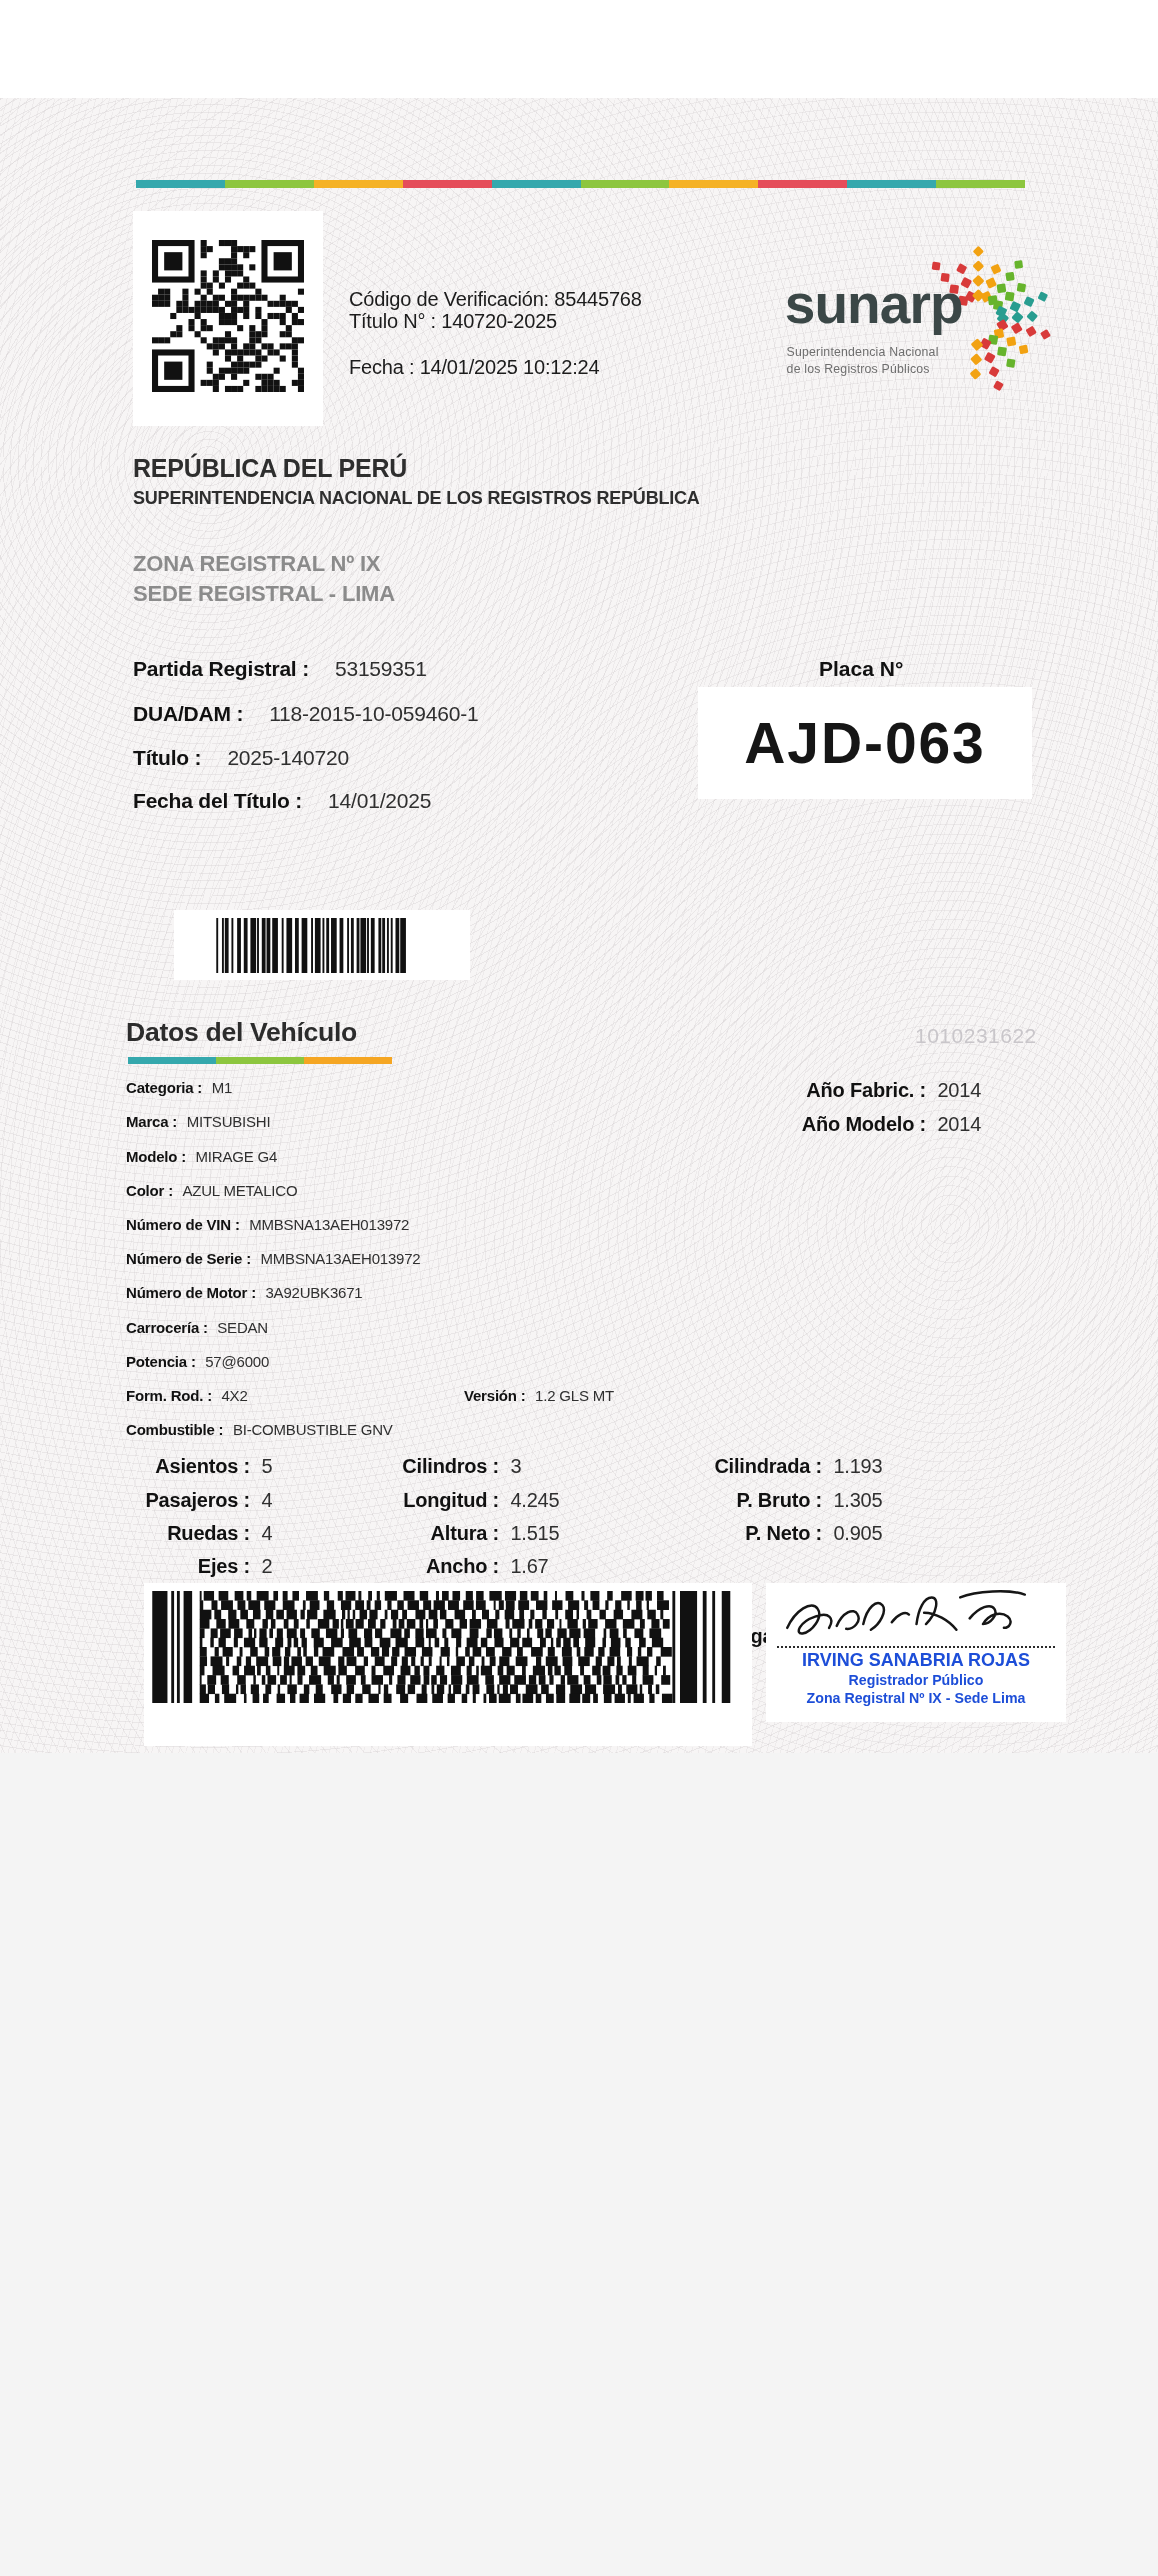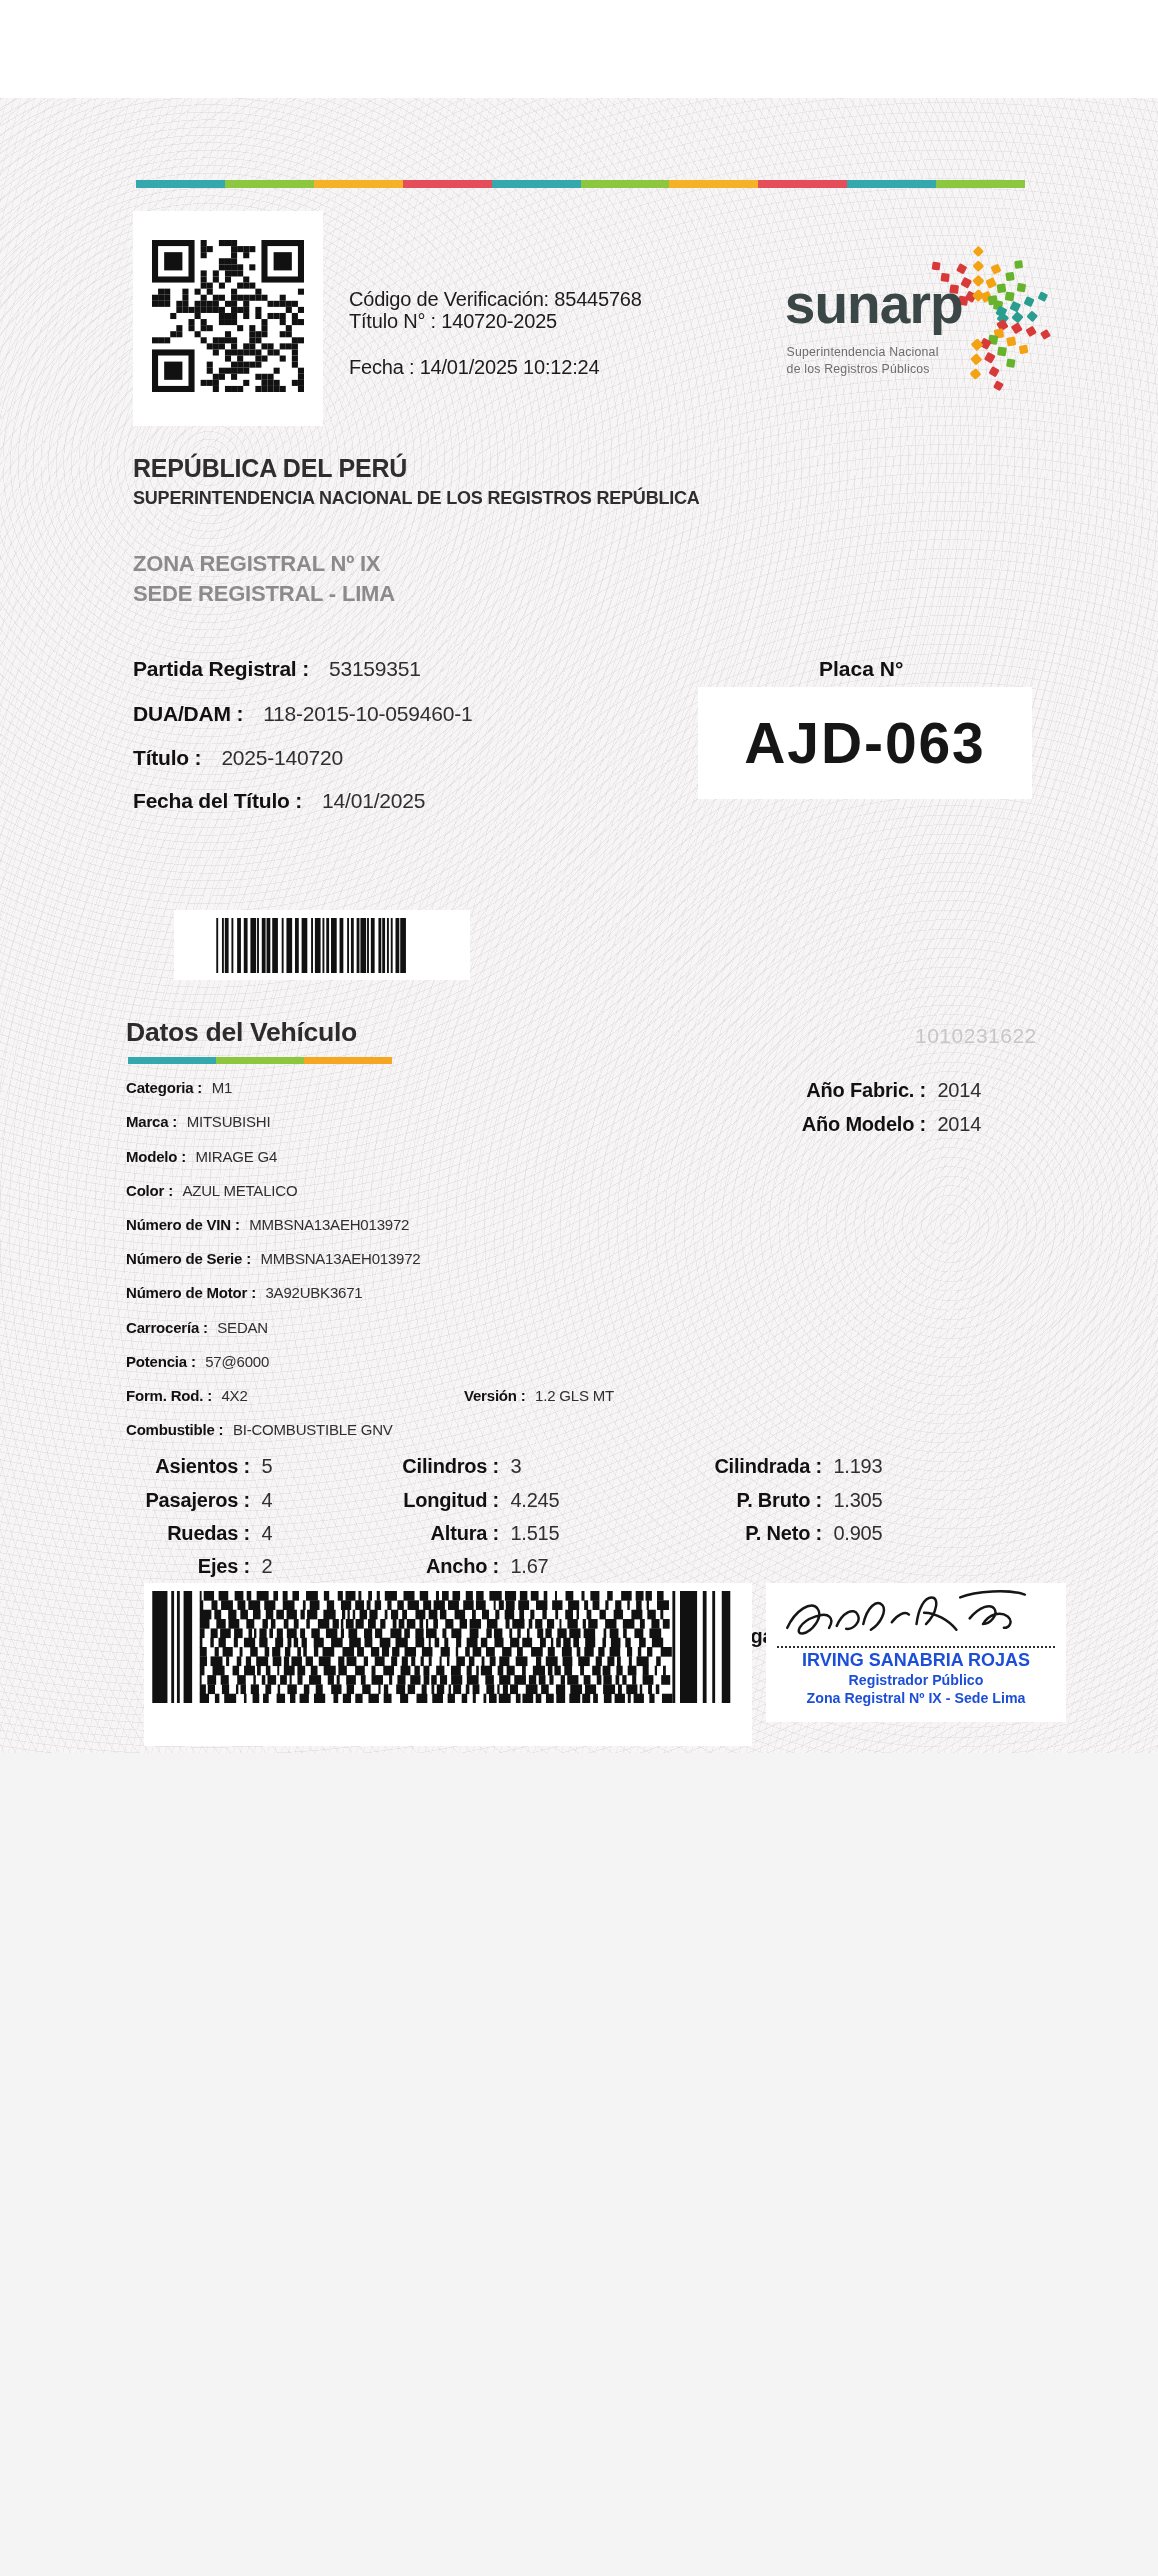--- a/index.html
+++ b/index.html
@@ -19,21 +19,21 @@
   .bottom-fill{position:absolute;left:0;top:1753px;width:1159px;height:823px;background:#f4f4f4;}
   .dash-line{position:absolute;left:136px;top:82px;width:889px;height:7.6px;display:flex;}
   .dash-line span{flex:1;height:100%;}
   .whitebox{position:absolute;background:#ffffff;}
   .verify-line{position:absolute;left:349px;font-size:20px;color:#1c1c1c;letter-spacing:-0.2px;white-space:nowrap;}
   .logo{position:absolute;left:779px;top:127px;width:296px;height:176px;}
   .logo-word{position:absolute;left:5.7px;top:47px;font-size:55px;font-weight:bold;color:#3b4747;letter-spacing:-0.9px;}
   .logo-tag{position:absolute;left:7.6px;font-size:12.3px;color:#6e6e6e;letter-spacing:0.2px;white-space:nowrap;}
   .hdr{position:absolute;left:133px;color:#2e2e2e;font-weight:bold;white-space:nowrap;letter-spacing:-0.2px;}
   .hdr-gray{color:#8b8b8b;}
-  .frow{position:absolute;display:flex;gap:20px;align-items:baseline;font-size:21px;white-space:nowrap;letter-spacing:-0.2px;}
+  .frow{position:absolute;display:flex;gap:26px;align-items:baseline;font-size:21px;white-space:nowrap;letter-spacing:-0.2px;}
   .frow .lab{font-weight:bold;color:#111111;}
   .frow .val{color:#2f2f2f;}
   .vrow{position:absolute;display:flex;gap:9.5px;align-items:baseline;font-size:15px;white-space:nowrap;letter-spacing:-0.2px;}
   .vrow .lab{font-weight:bold;color:#111111;}
   .vrow .val{color:#2f2f2f;}
   .rrow{position:absolute;left:727px;display:flex;gap:11.4px;align-items:baseline;font-size:20px;white-space:nowrap;letter-spacing:-0.2px;}
   .rrow .lab{display:inline-block;width:199px;text-align:right;font-weight:bold;color:#111111;}
   .rrow .val{color:#2f2f2f;}
   .spec{position:absolute;display:flex;gap:11.4px;align-items:baseline;font-size:20px;white-space:nowrap;letter-spacing:-0.2px;}
   .spec .lab{display:inline-block;text-align:right;font-weight:bold;color:#111111;}

